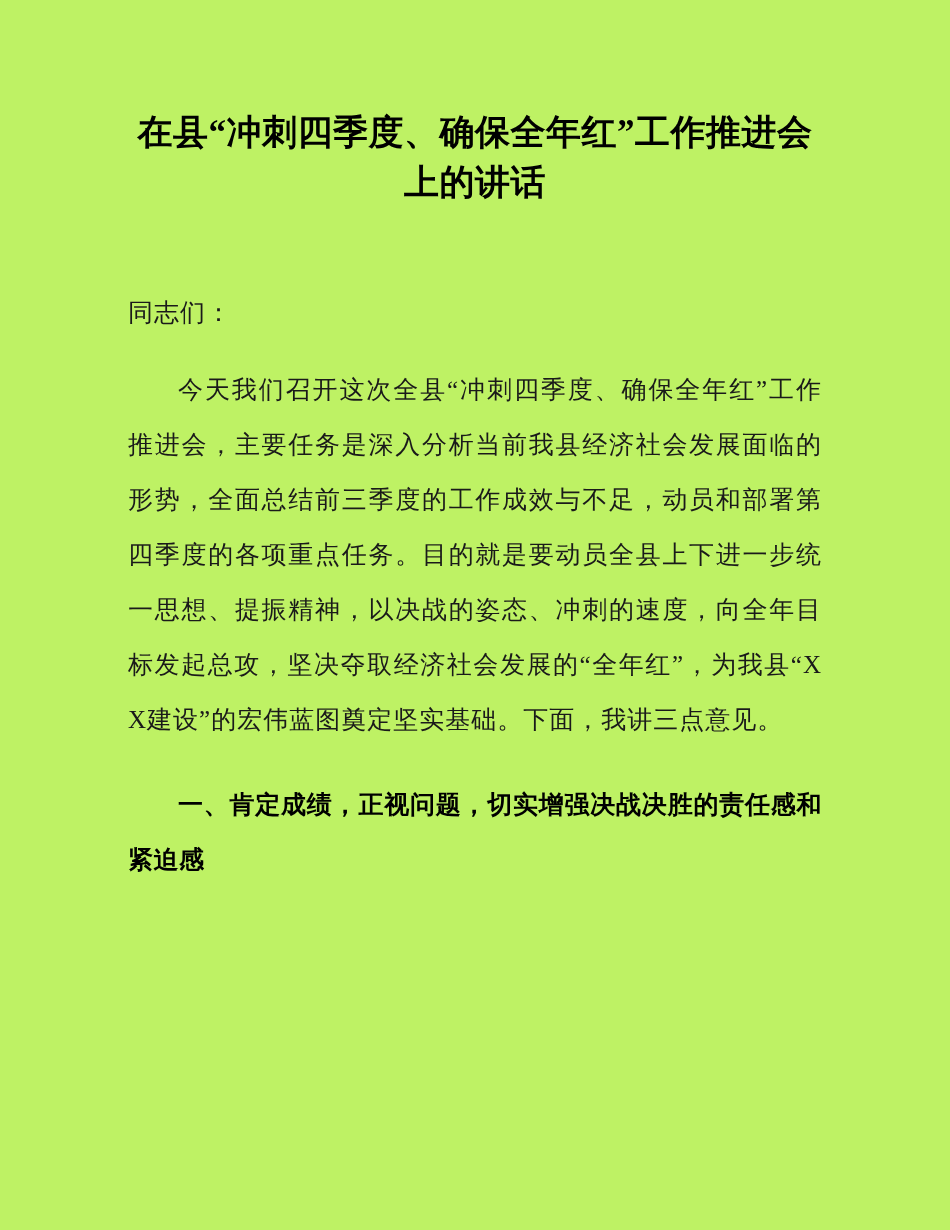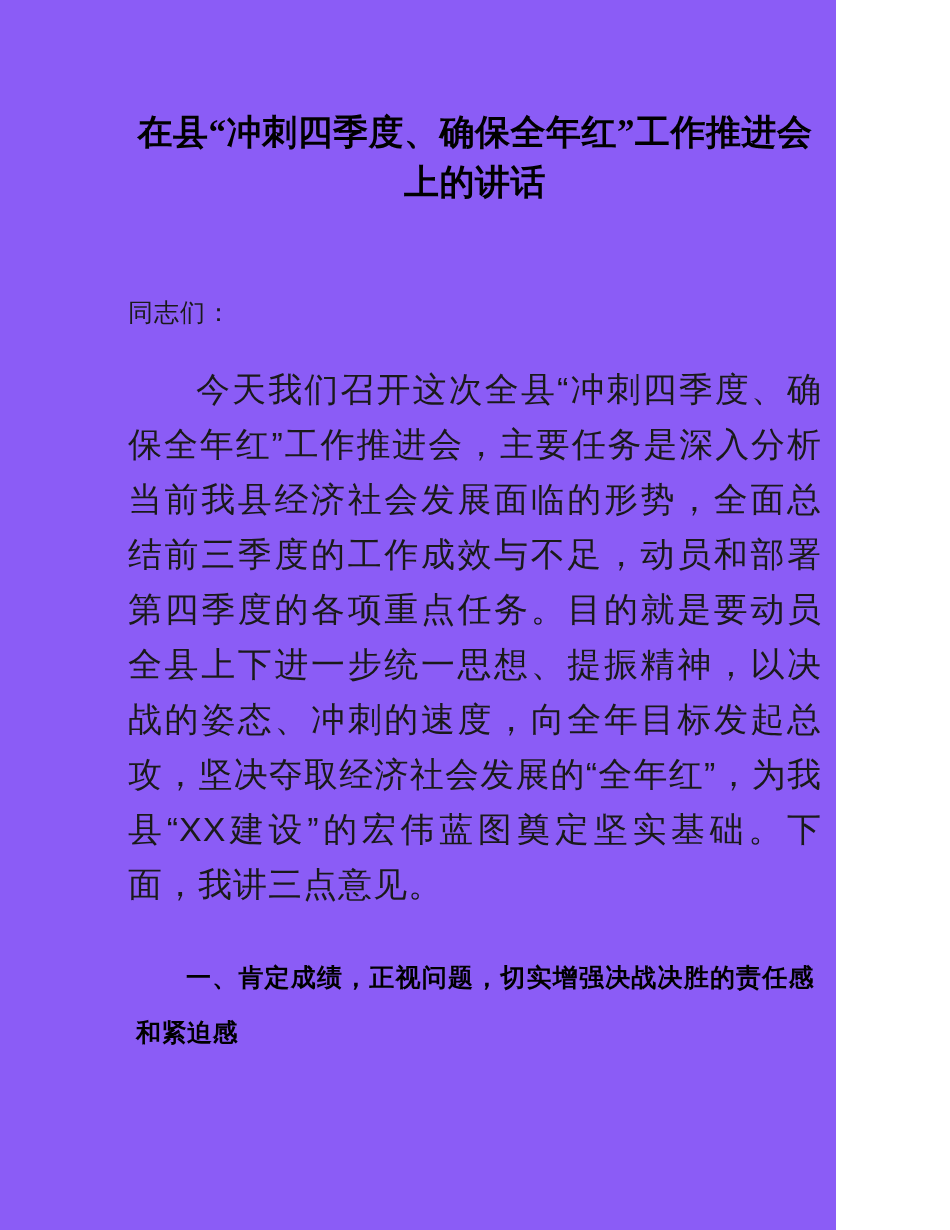--- a/index.html
+++ b/index.html
@@ -4,23 +4,23 @@
 <title>讲话稿</title>
 <style>
   html, body {
     margin: 0;
     padding: 0;
     background: #ffffff;
   }
 
   .page {
     position: relative;
-    width: 836px;
+    width: 950px;
     height: 1230px;
-    background: #8b5cf6;
+    background: #bef264;
     overflow: hidden;
     box-sizing: border-box;
   }
 
   .doc-body {
     position: absolute;
     left: 128px;
     top: 0;
     width: 694px;
   }
@@ -48,34 +48,34 @@
     line-height: 54px;
     color: #1a1a1a;
     text-indent: 0;
     letter-spacing: 1px;
   }
 
   
   .body-para {
     margin: 0;
     padding-top: 22px;
-    font-family: Liberation Sans, sans-serif;
-    font-size: 34px;
+    font-family: Liberation Serif, serif;
+    font-size: 25px;
     line-height: 55px;
     color: #1a1a1a;
     text-align: justify;
     text-justify: inter-character;
     text-indent: 2em;
     letter-spacing: 1px;
     word-break: break-all;
   }
 
   
   .section-heading {
-    margin: 8px;
+    margin: 0;
     padding-top: 30px;
     font-family: "Liberation Sans", "DejaVu Sans", sans-serif;
     font-weight: bold;
     font-size: 25px;
     line-height: 55px;
     color: #000000;
     text-align: justify;
     text-justify: inter-character;
     text-indent: 2em;
     letter-spacing: 0.5px;

